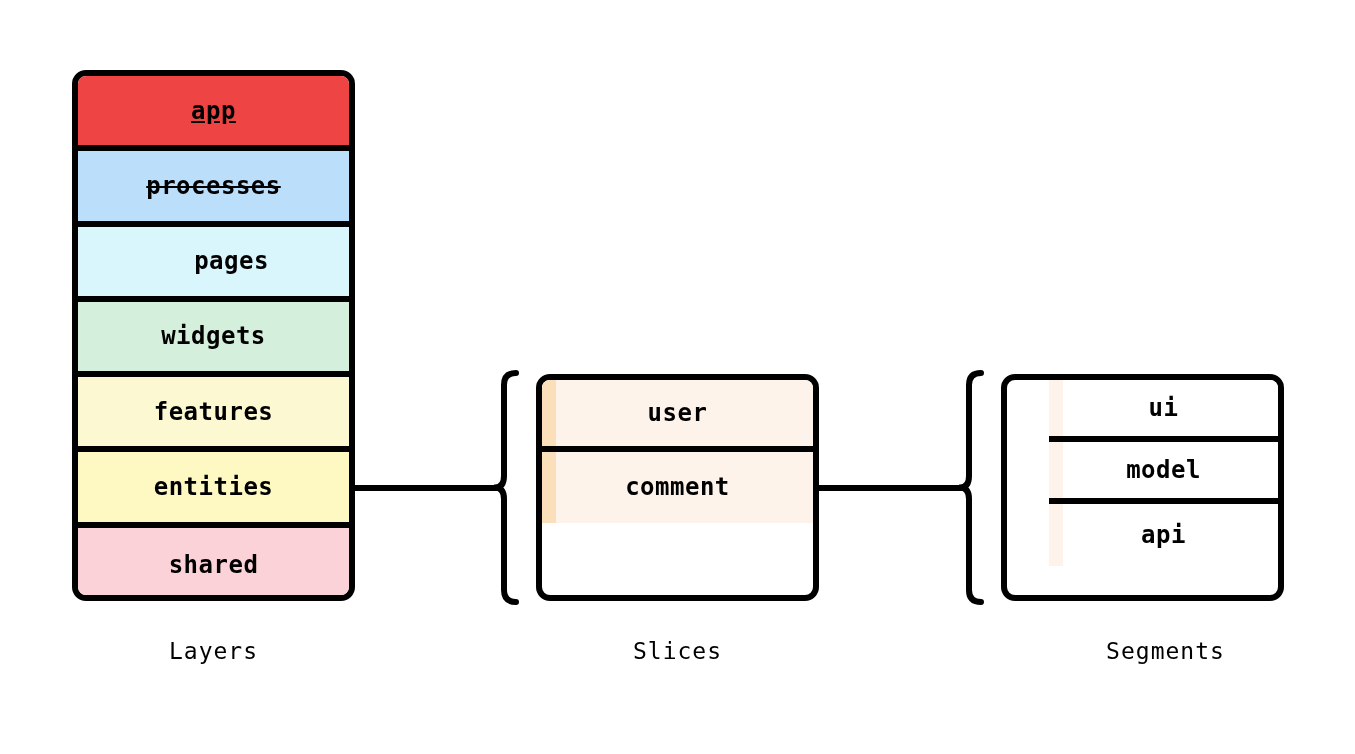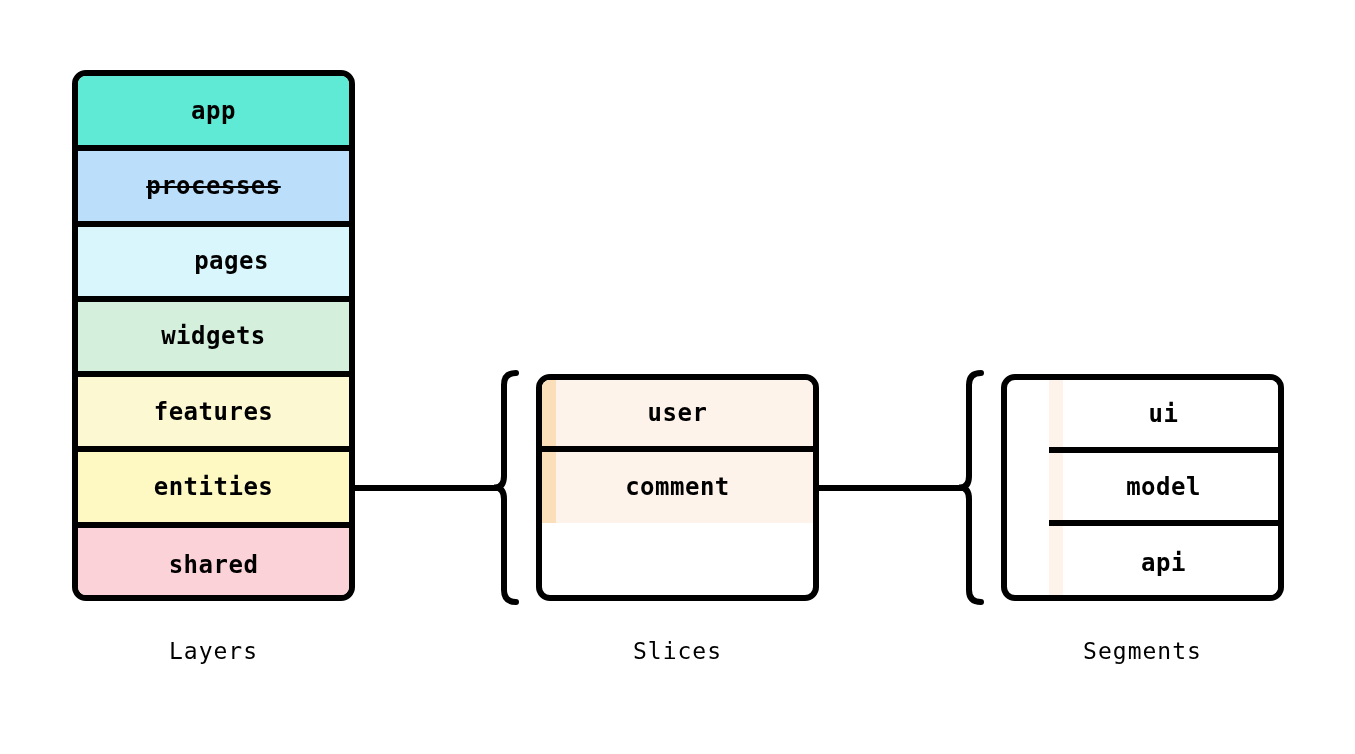--- a/index.html
+++ b/index.html
@@ -84,21 +84,21 @@
   }
   #slices-stack .row { height: 71.66px; }
 
   
   #segments-stack {
     left: 1001px;
     top: 374px;
     width: 283px;
     height: 227px;
   }
-  #segments-stack .row { height: 73px; margin-left: 42px; }
+  #segments-stack .row { height: 62px; margin-left: 42px; }
 
   
   .bracket {
     position: absolute;
     z-index: 2;
   }
   #bracket-slices  { left: 494px; top: 368px; width: 26px; height: 239px; }
   #bracket-segments{ left: 959px; top: 368px; width: 26px; height: 239px; }
 
   
@@ -117,33 +117,33 @@
     font-size: 23px;
     font-weight: normal;
     color: #000000;
     text-align: center;
     line-height: 1;
     letter-spacing: 1px;
     white-space: nowrap;
   }
   #caption-layers   { left: 72px;   top: 640px; width: 283px; }
   #caption-slices   { left: 536px;  top: 640px; width: 283px; }
-  #caption-segments { left: 1001px; top: 640px; width: 283px; }
+  #caption-segments { left: 1024px; top: 640px; width: 283px; }
 </style>
 </head>
 <body>
 
 <div id="diagram-root">
 
   <div class="connector" id="connector-layers-slices"></div>
 
   <div class="connector" id="connector-slices-segments"></div>
 
   <div class="stack" id="layers-stack">
-    <div class="row" style="background: #5eead4;">
+    <div class="row" style="background: #ef4444; text-decoration: underline;">
       <span class="row-label">app</span>
     </div>
     <div class="row" style="background: rgb(187, 222, 251);">
       <span class="row-label struck">processes</span>
     </div>
     <div class="row" style="background: rgb(217, 246, 253); padding-left: 36px;">
       <span class="row-label">pages</span>
     </div>
     <div class="row" style="background: rgb(212, 240, 220);">
       <span class="row-label">widgets</span>

